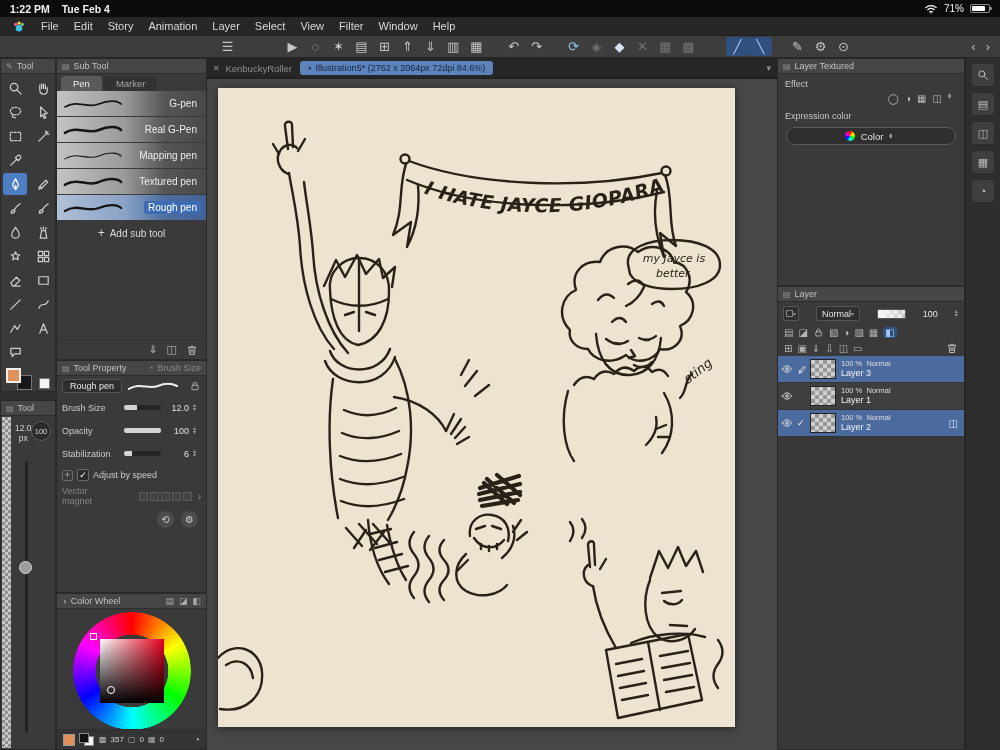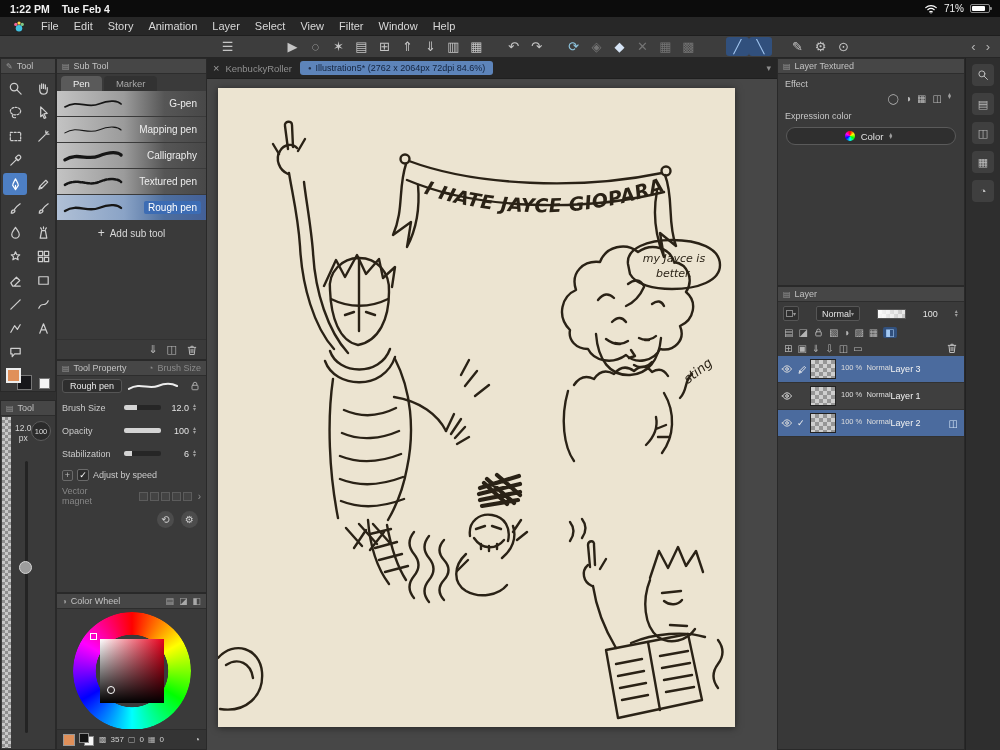--- a/index.html
+++ b/index.html
@@ -135,21 +135,21 @@
 .op-val{font-size:9px;color:#e3e3e3;width:20px;text-align:right}
 .lp-icons{display:flex;align-items:center;gap:5px;padding:2px 6px;font-size:10px;color:#b4b4b4}
 .lp-icons .blue{background:#31507d;color:#a3c8f2;border-radius:2px;padding:0 2px}
 .lp-icons .endtrash{margin-left:auto;color:#c0c0c0}
 .lrow{height:27px;display:flex;align-items:center;background:#3f3f3f;border-bottom:1px solid #323232;padding:0 3px}
 .lrow.sel{background:#4b6b9e}
 .eyec{width:16px;color:#dcdcdc;flex:none}
 .editc{width:13px;color:#f0f0f0;font-size:9px;flex:none;display:flex;align-items:center}
 .thumb{width:26px;height:20px;border:1px solid #222;flex:none}
 .thumb.paperth{background:#e9e2cf;position:relative}
-.ltxt{display:flex;flex-direction:row;margin-left:5px;line-height:1.15;min-width:0}
+.ltxt{display:flex;flex-direction:column;margin-left:5px;line-height:1.15;min-width:0}
 .linfo{font-style:normal;font-size:7.5px;color:#dedede;white-space:pre}
 .lname{font-style:normal;font-size:9px;color:#f3f3f3}
 .rext{margin-left:auto;font-size:10px;color:#cfe0f5;padding-right:3px}
 .papico{color:#555;margin:0 3px 0 5px}
 .lfill{flex:1;background:#383838}
 
 .edge{position:absolute;left:965px;top:58px;width:35px;height:692px;background:#2e2e2e;border-left:1px solid #222;display:flex;flex-direction:column;align-items:center;gap:7px;padding-top:6px}
 .ebtn{width:22px;height:22px;border-radius:4px;background:#3f3f3f;display:flex;align-items:center;justify-content:center;font-size:11px;color:#bdbdbd}
 </style>
 </head>
@@ -460,29 +460,29 @@
       <span class="stab">Marker</span>
     </div>
     <div class="srow">
       <svg class="pstroke" viewBox="0 0 64 14">
           <path d="M3 10 C16 2 26 12 38 7 S58 4 61 7" style="stroke-width:1.8"></path>
         </svg>
       <span class="slbl">G-pen</span>
     </div>
     <div class="srow">
       <svg class="pstroke" viewBox="0 0 64 14">
+          <path d="M3 10 C16 2 26 12 38 7 S58 4 61 7" style="stroke-width:2.6"></path>
+        </svg>
+      <span class="slbl">Real G-Pen</span>
+    </div>
+    <div class="srow">
+      <svg class="pstroke" viewBox="0 0 64 14">
           <path d="M3 10 C16 2 26 12 38 7 S58 4 61 7" style="stroke-width:1.1"></path>
         </svg>
       <span class="slbl">Mapping pen</span>
-    </div>
-    <div class="srow">
-      <svg class="pstroke" viewBox="0 0 64 14">
-          <path d="M3 11 C16 3 26 12 38 7 S58 3 61 6" style="stroke-width:3.4"></path>
-        </svg>
-      <span class="slbl">Calligraphy</span>
     </div>
     <div class="srow">
       <svg class="pstroke" viewBox="0 0 64 14">
           <path d="M3 10 C16 2 26 12 38 7 S58 4 61 7" style="stroke-width:2.6;stroke-dasharray:3 1.6"></path>
         </svg>
       <span class="slbl">Textured pen</span>
     </div>
     <div class="srow on">
       <svg class="pstroke" viewBox="0 0 64 14">
           <path d="M3 10 C16 2 26 12 38 7 S58 4 61 7" style="stroke-width:2.4"></path>

